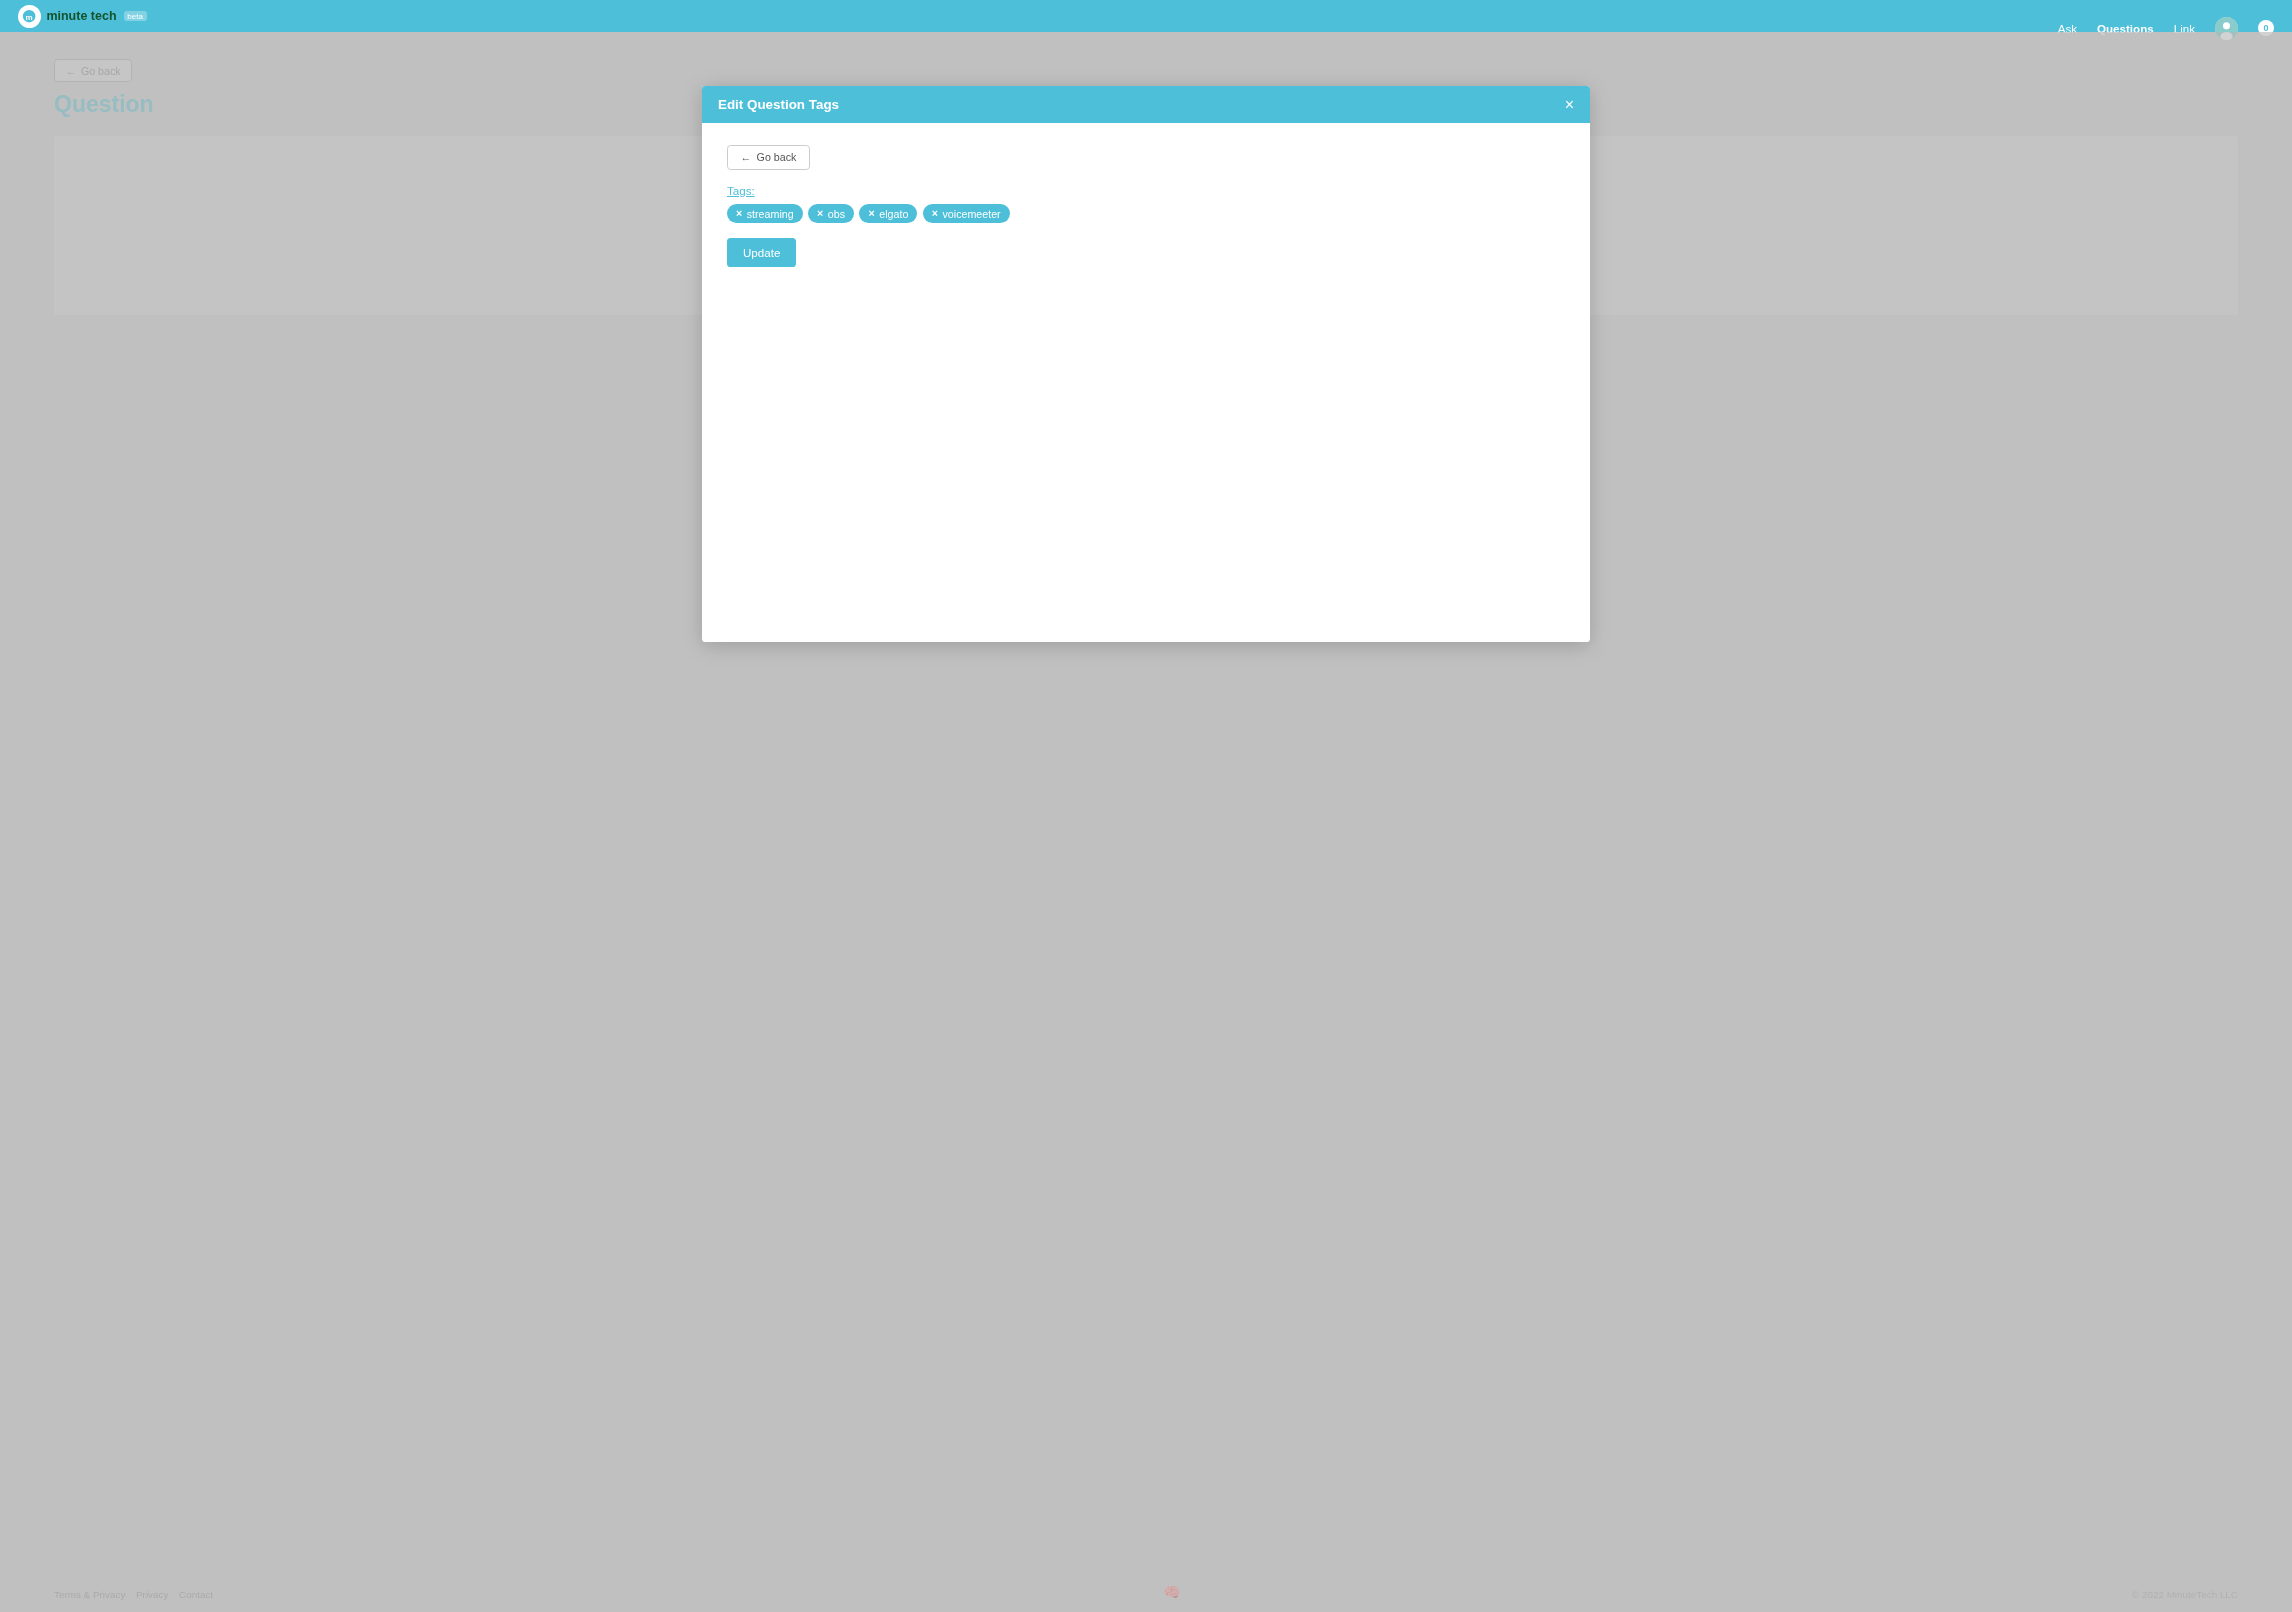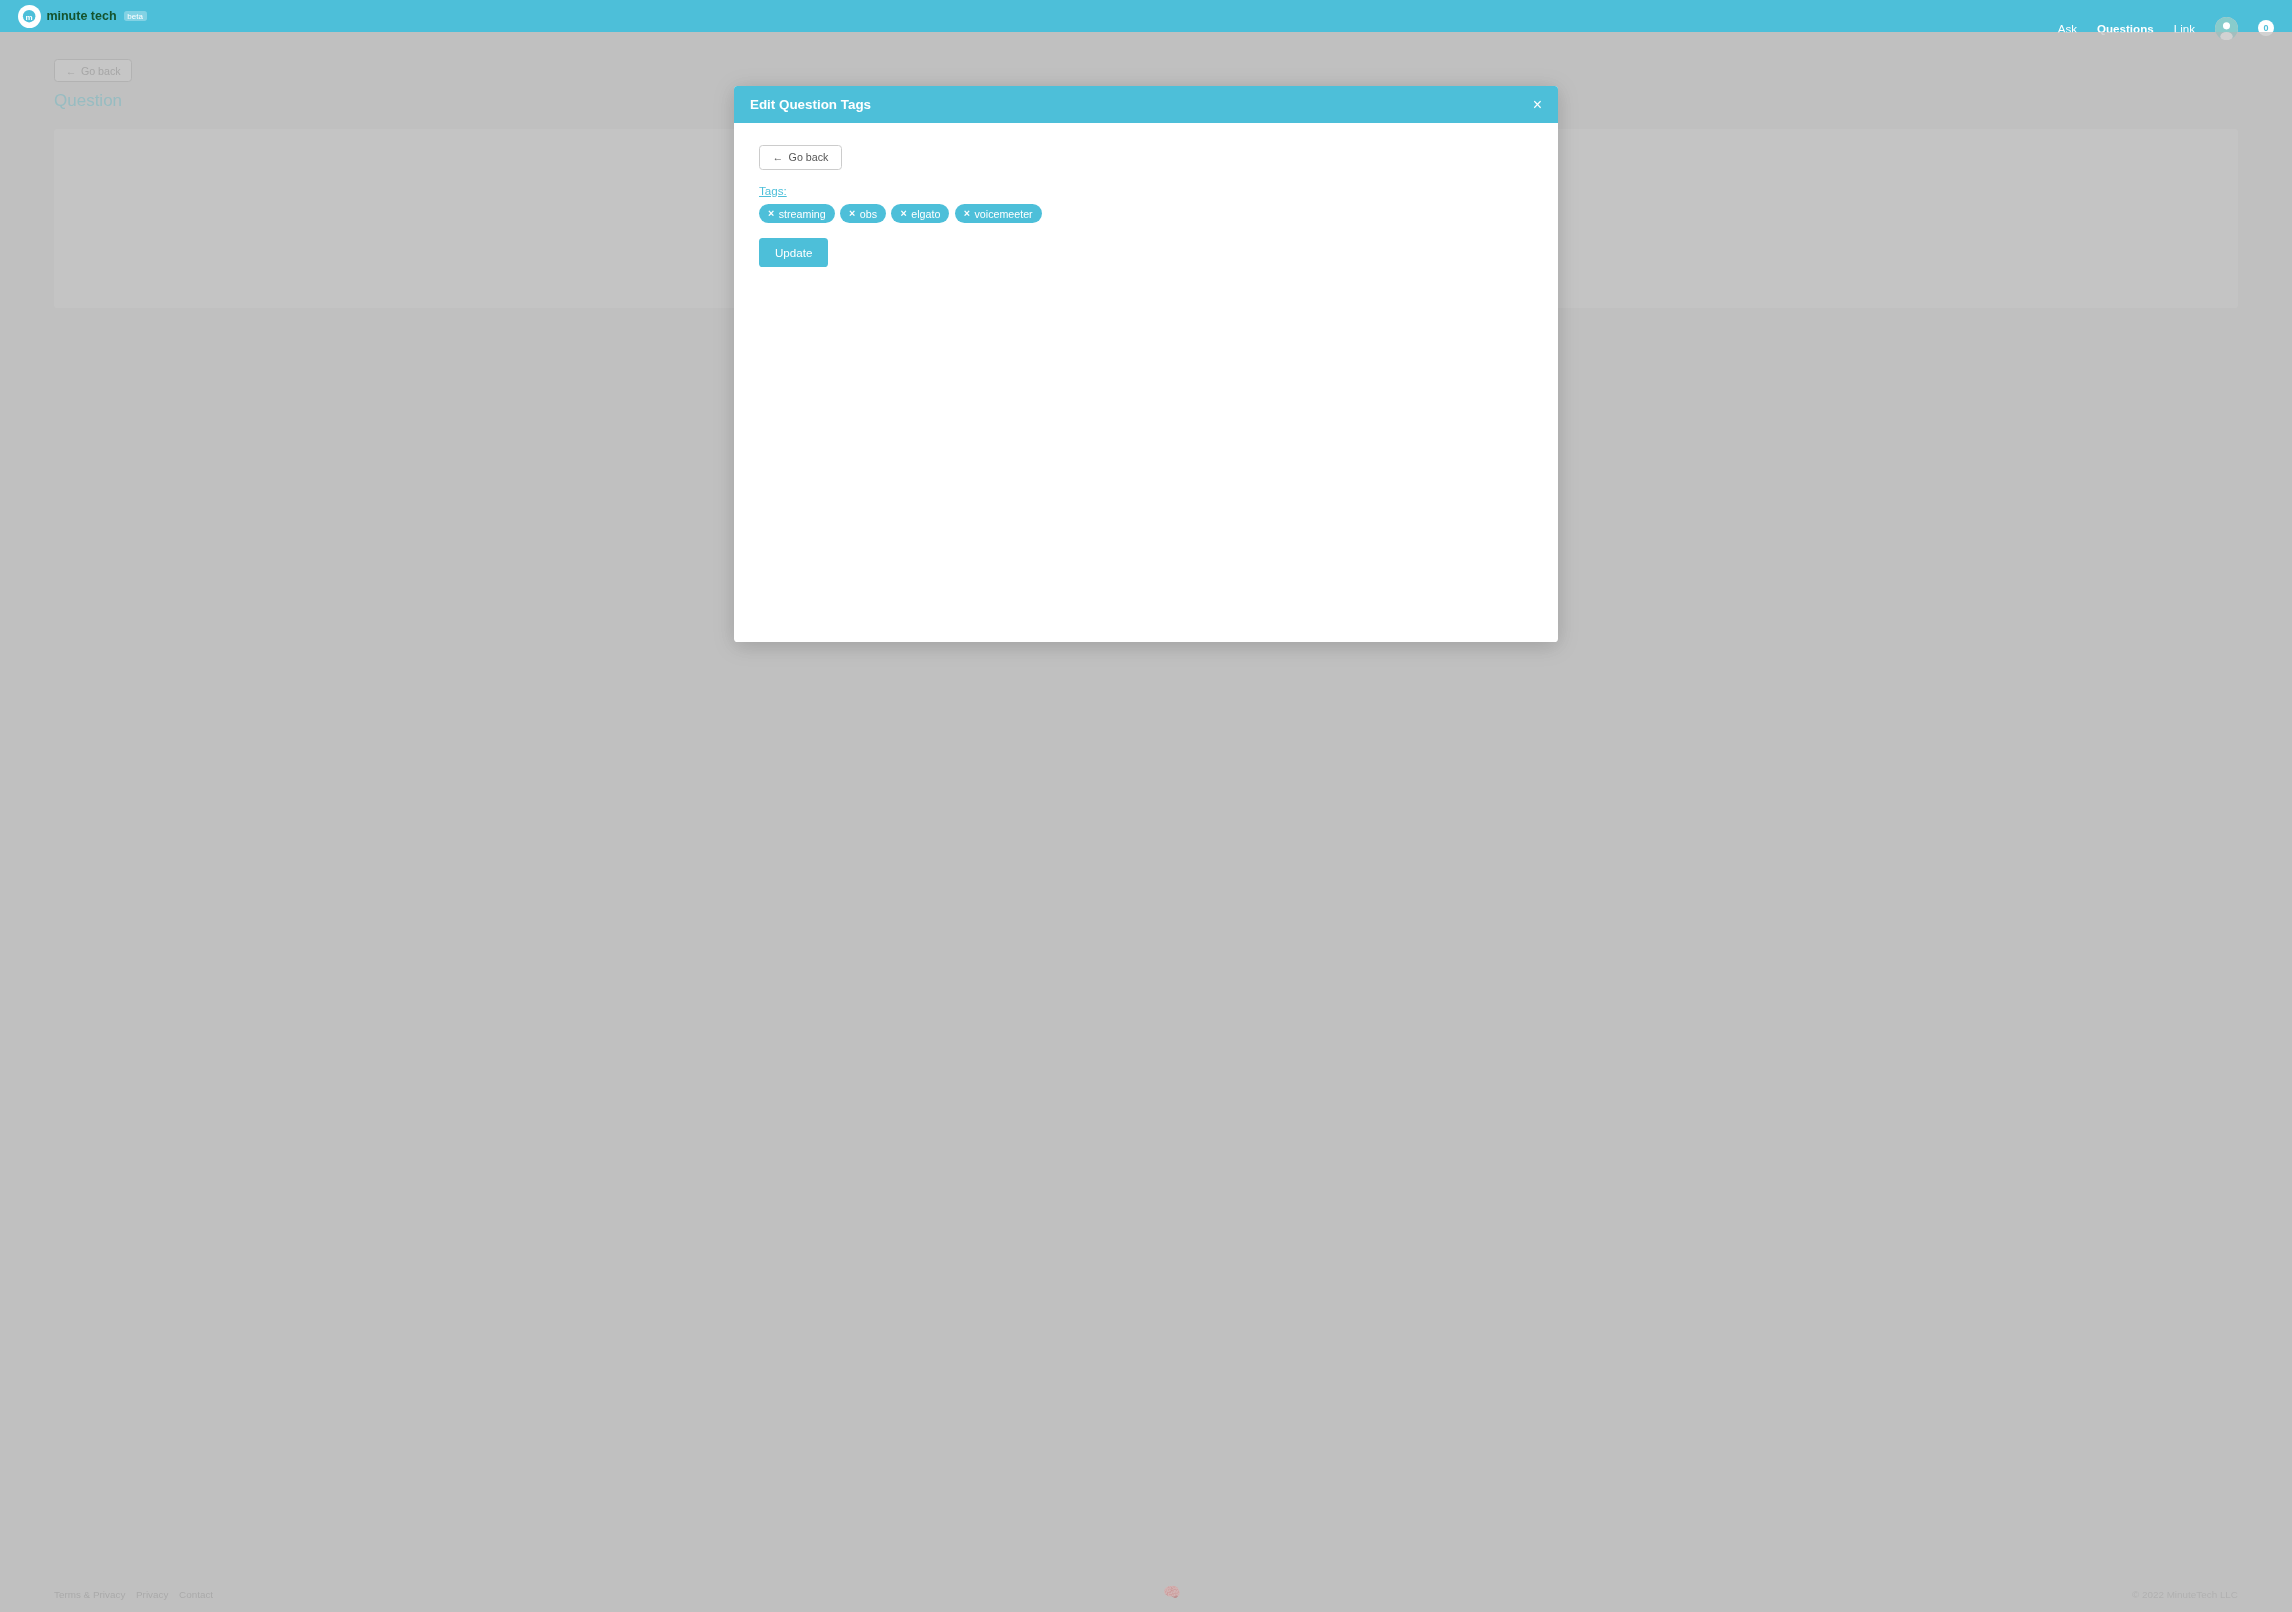--- a/index.html
+++ b/index.html
@@ -106,23 +106,23 @@
       gap: 4.5px;
       border: 0.9px solid #aaa;
       padding: 4.5px 10.7px;
       border-radius: 3.6px;
       font-size: 10.7px;
       color: #888;
       background: rgba(255,255,255,0.4);
       margin-bottom: 9px;
     }
     .bg-heading {
-      font-size: 17px;
+      font-size: 23px;
       color: #5bc8d8;
-      font-weight: normal;
+      font-weight: bold;
       margin-bottom: 12.5px;
     }
     .bg-question-title {
       font-size: 14.3px;
       color: #999;
       margin-bottom: 5.4px;
     }
     .bg-status {
       font-size: 10.7px;
       color: #aaa;
@@ -153,21 +153,21 @@
       display: flex;
       align-items: flex-start;
       justify-content: center;
       padding-top: 54px;
     }
 
     
     .modal {
       background: white;
       border-radius: 3.6px;
-      width: 824px;
+      width: 888px;
       max-width: 95vw;
       box-shadow: 0 3.6px 21.5px rgba(0,0,0,0.18);
       overflow: hidden;
       position: relative;
       z-index: 20;
     }
     .modal-header {
       background: #4dbfd9;
       padding: 10.7px 16px;
       display: flex;

